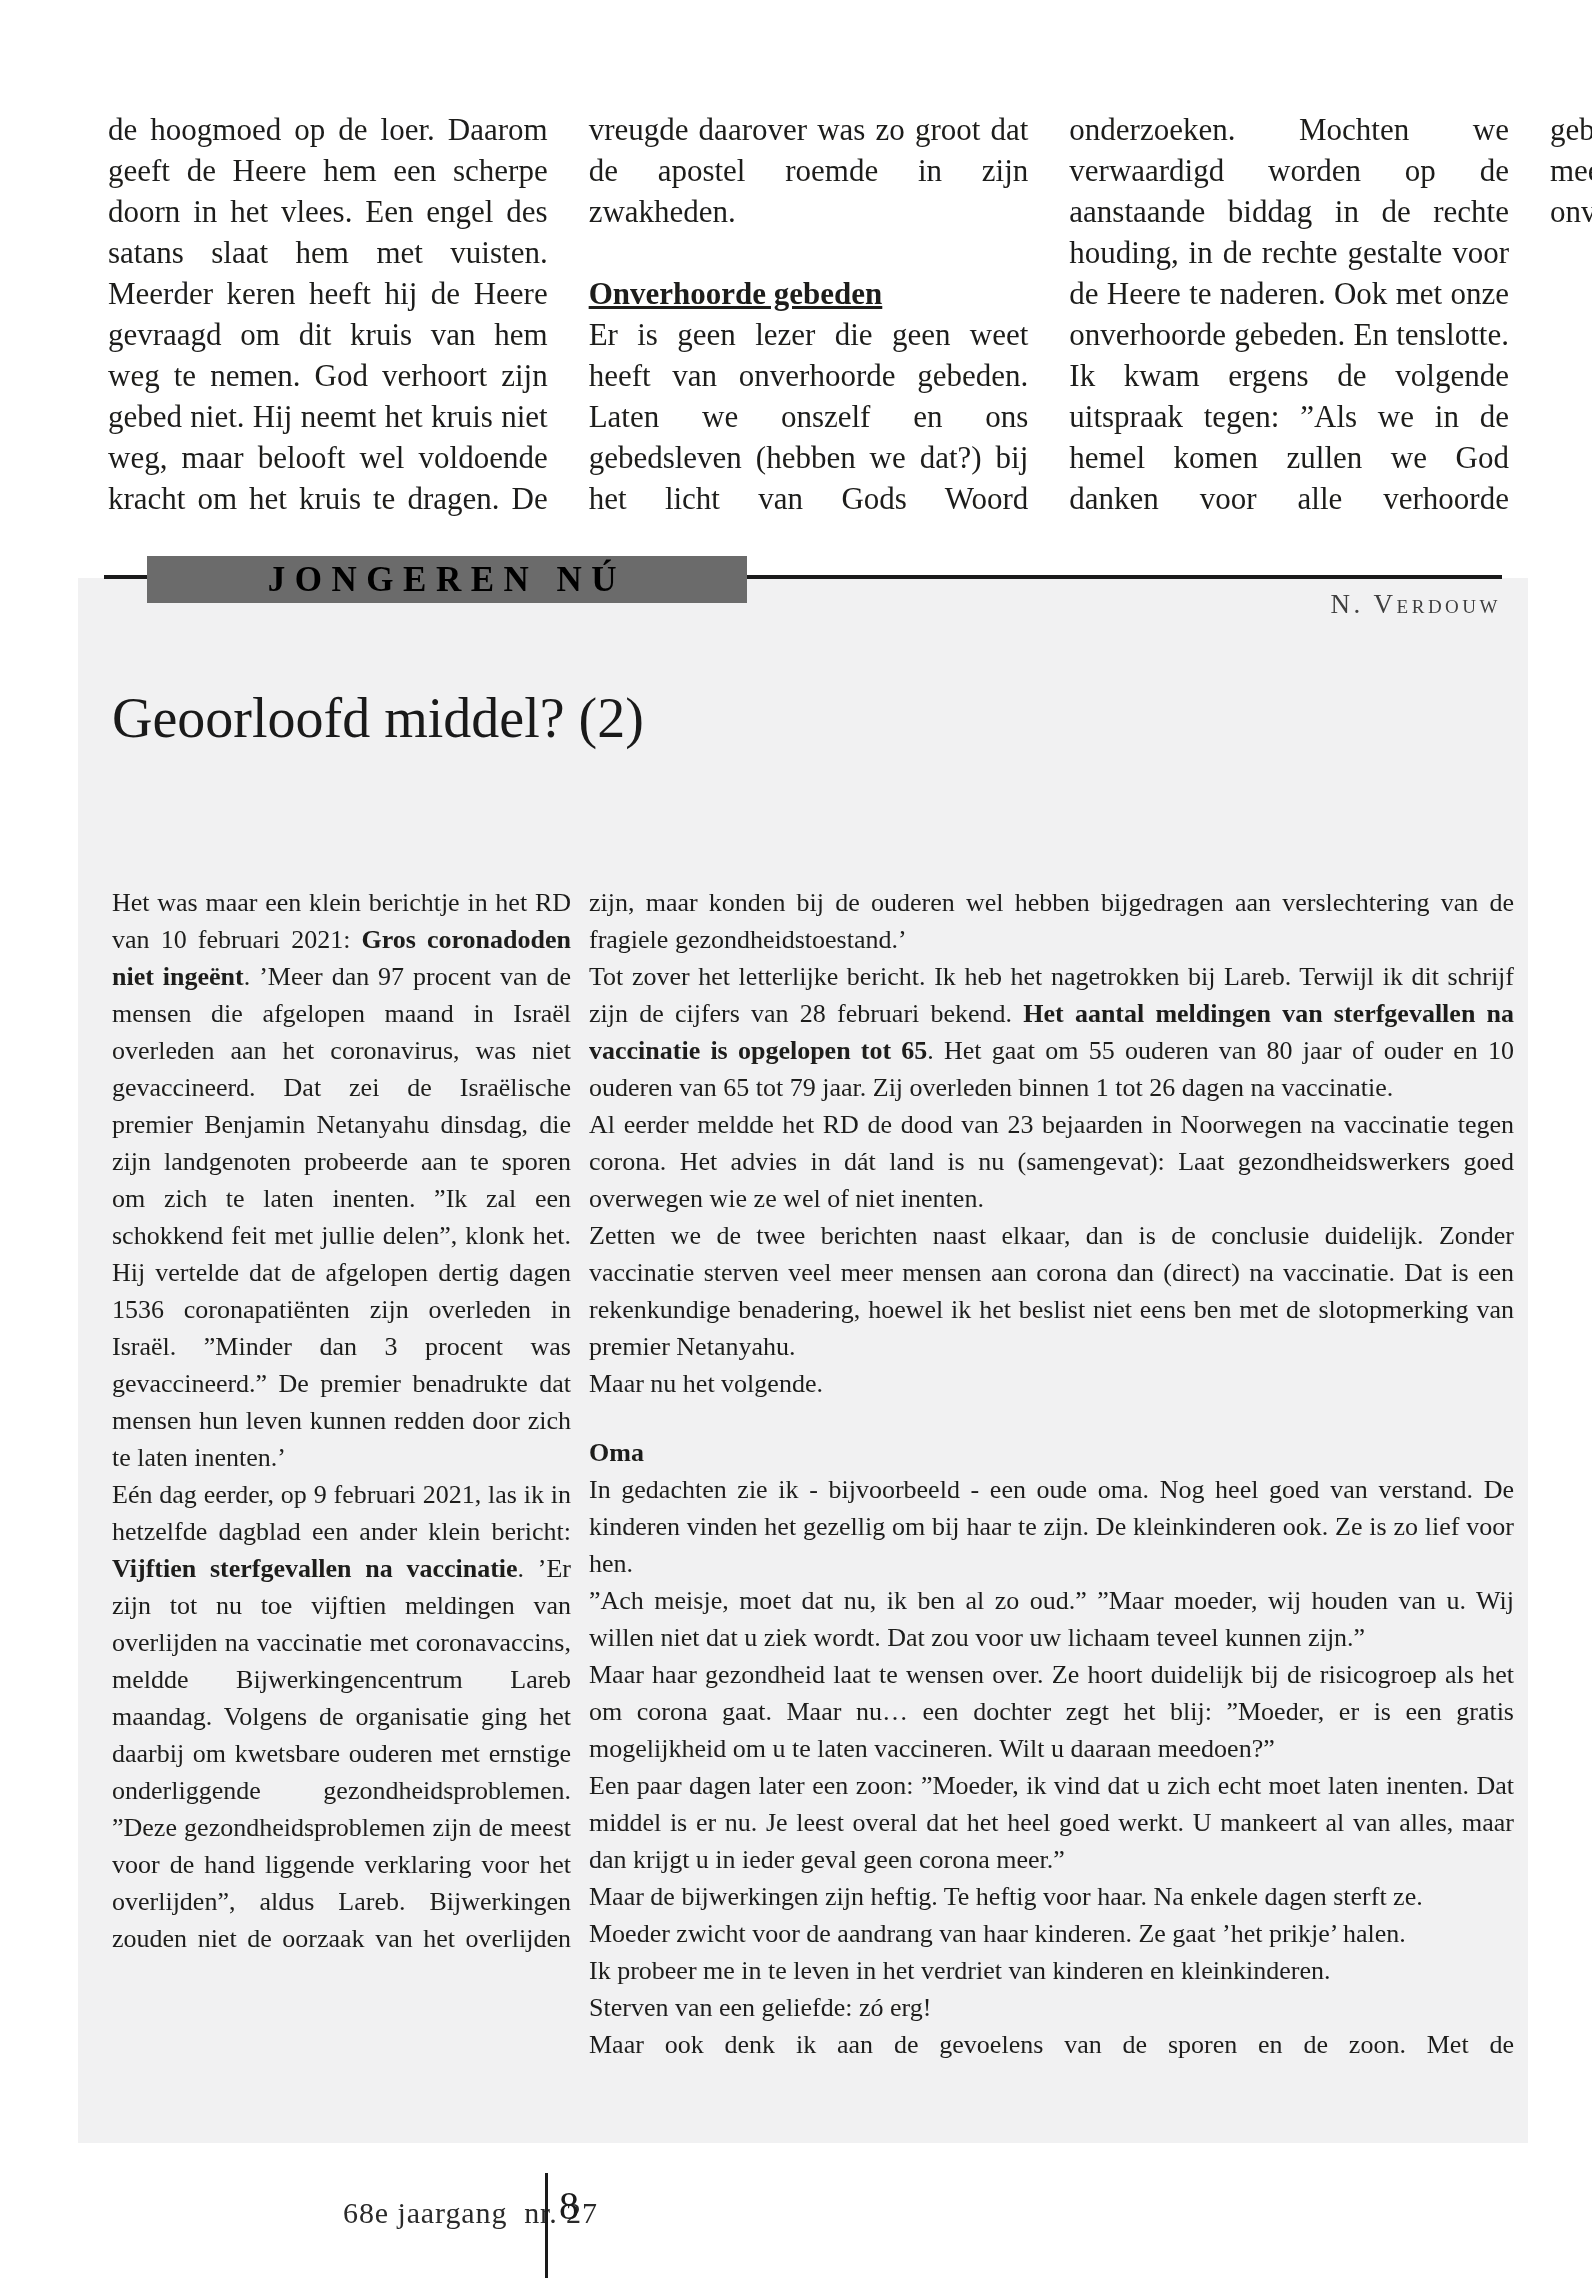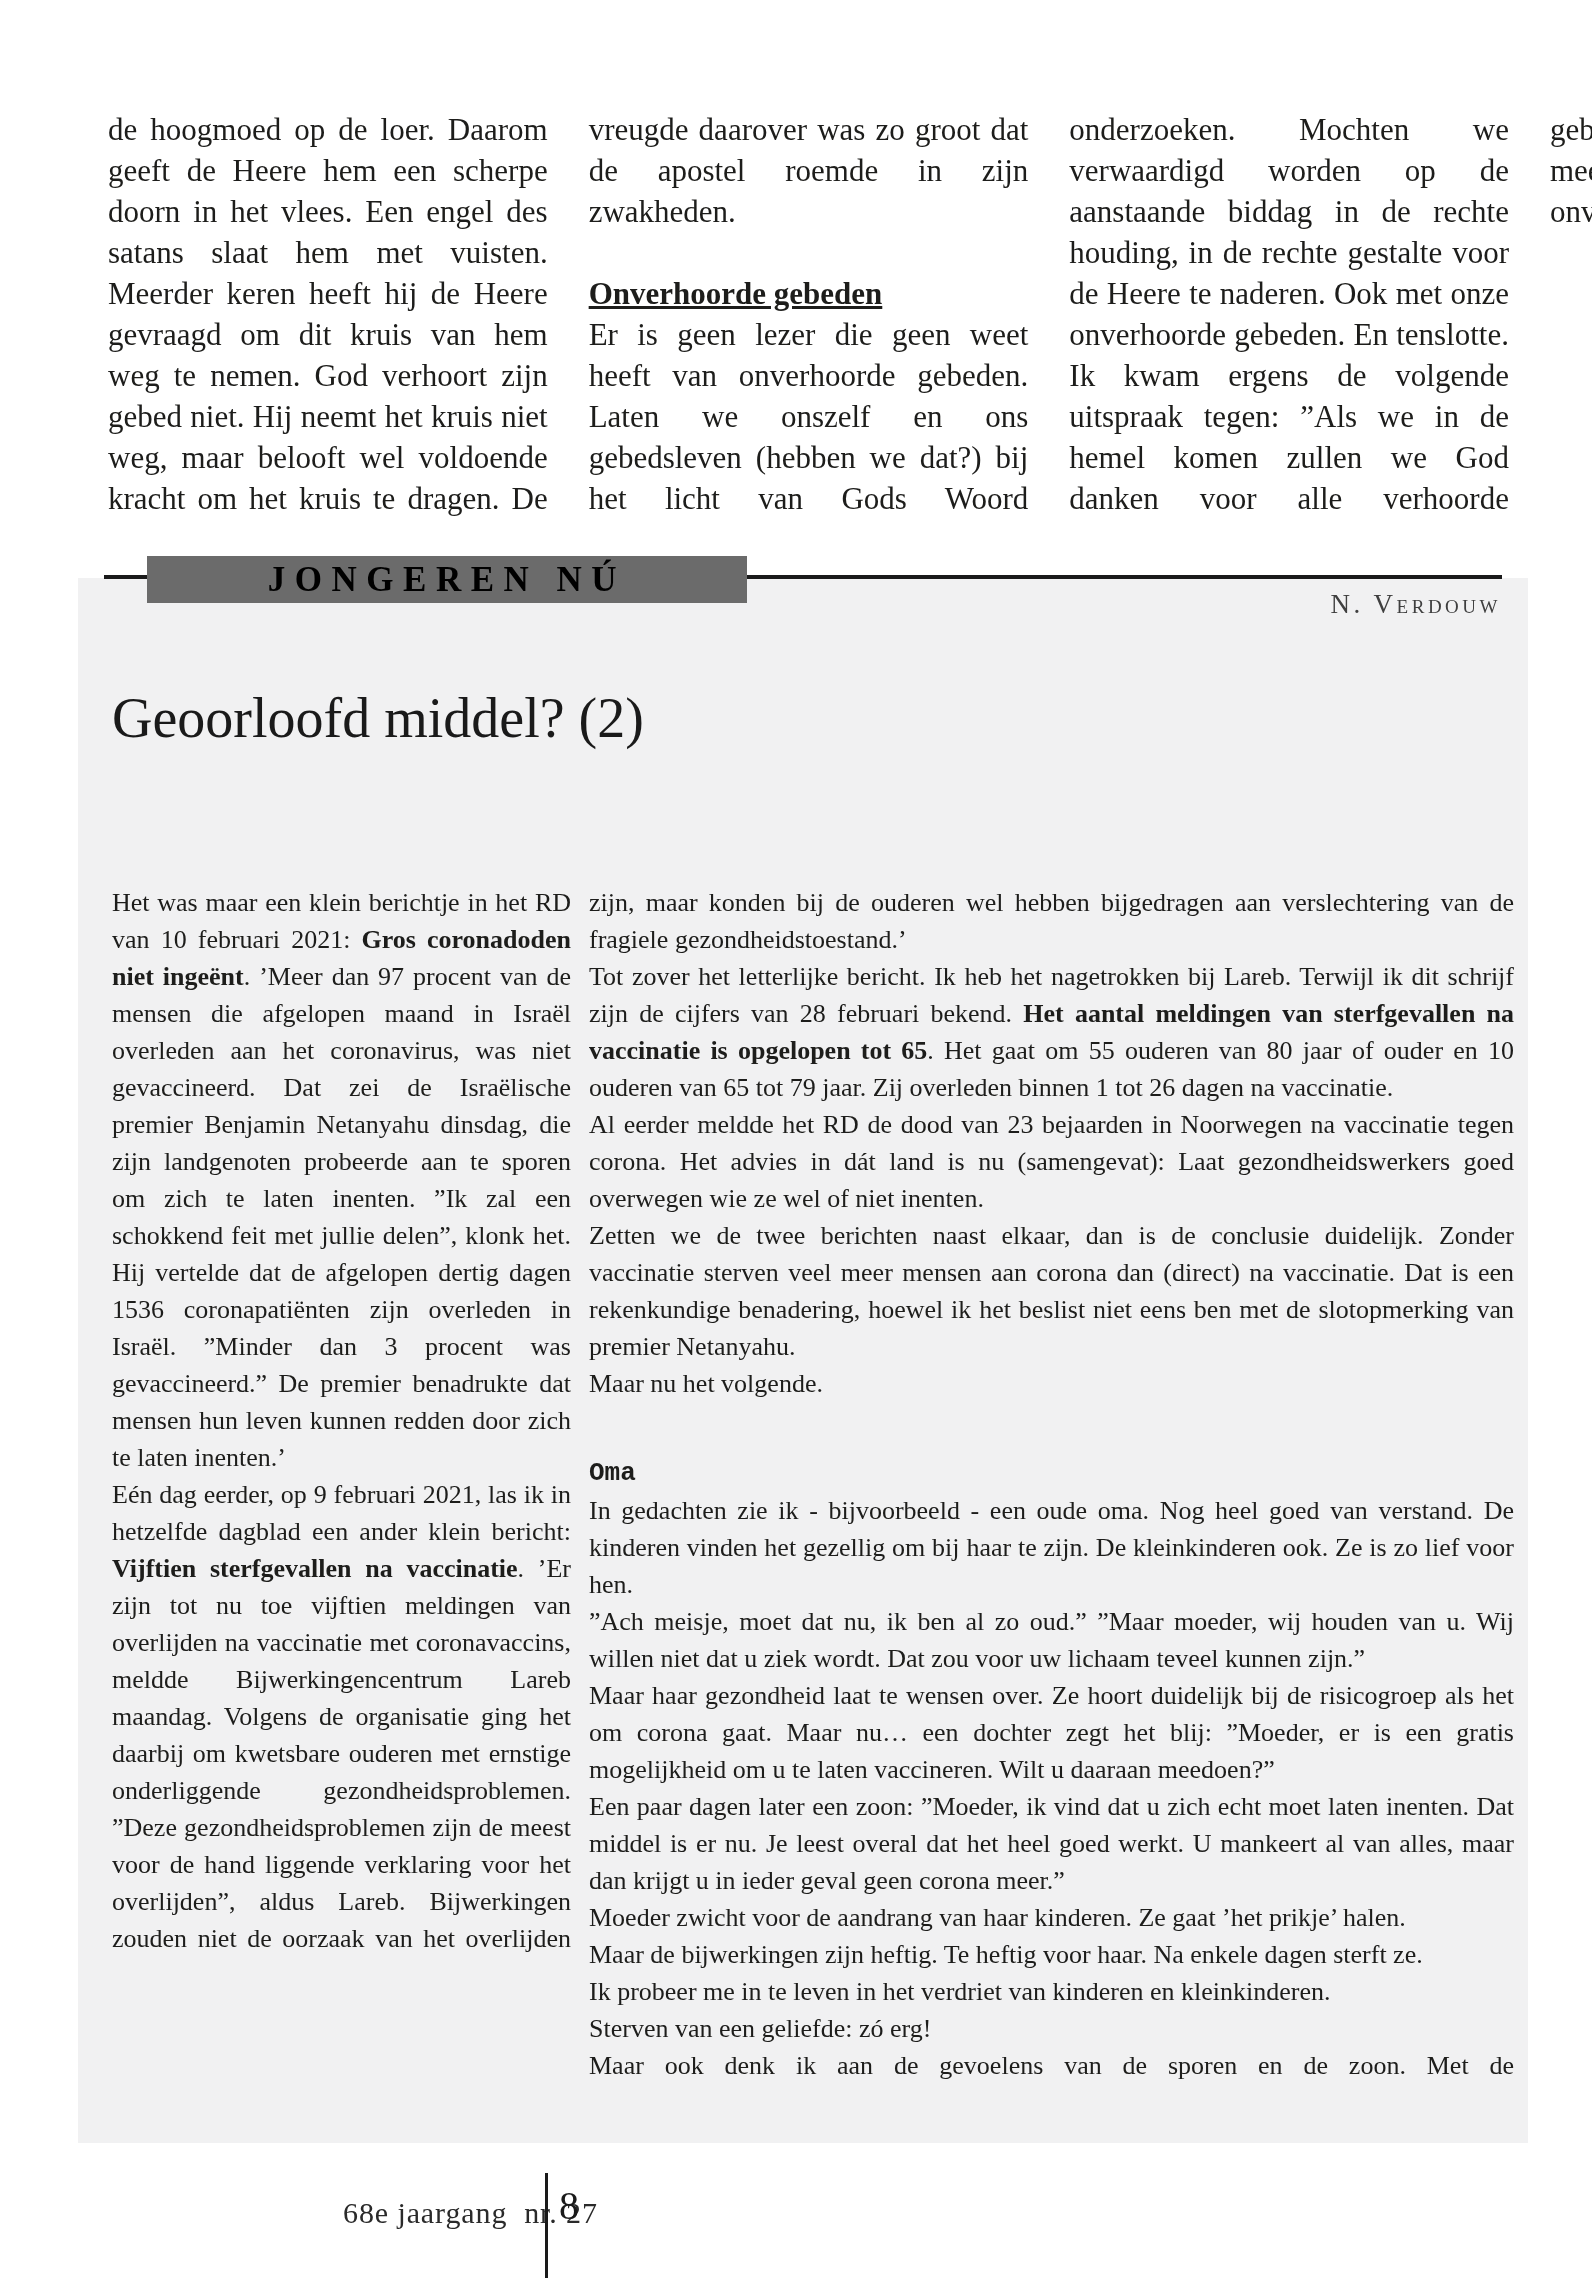--- a/index.html
+++ b/index.html
@@ -43,21 +43,21 @@
     position:absolute;left:112px;top:686px;
     font-size:56px;font-weight:normal;margin:0;color:#1a1a1a;
   }
   
   .col{
     position:absolute;top:884px;
     font-size:26px;line-height:37px;text-align:justify;hyphens:none;
   }
   .col-left{left:112px;width:459px;}
   .col-right{left:589px;width:925px;}
-  .col p.h{font-weight:bold;margin-top:53px;text-align:left;font-family:Liberation Mono, monospace;}
+  .col p.h{font-weight:bold;margin-top:32px;text-align:left;}
   .col p.cont{text-align-last:justify;}
   .b{font-weight:bold;}
   
   .footer-edition{
     position:absolute;left:343px;top:2196px;
     font-size:30px;letter-spacing:0.9px;white-space:pre;color:#2a2a2a;
   }
   .footer-rule{
     position:absolute;left:545px;top:2173px;width:2.6px;height:105px;
     background:#1a1a1a;
@@ -93,22 +93,22 @@
     <p class="p"><span>zijn, maar konden bij de ouderen wel hebben bijgedragen aan verslechtering van de fragiele gezondheidstoestand.’</span></p>
     <p class="p"><span>Tot zover het letterlijke bericht. Ik heb het nagetrokken bij Lareb. Terwijl ik dit schrijf zijn de cijfers van 28 februari bekend. </span><span class="b">Het aantal meldingen van sterfgevallen na vaccinatie is opgelopen tot 65</span><span>. Het gaat om 55 ouderen van 80 jaar of ouder en 10 ouderen van 65 tot 79 jaar. Zij overleden binnen 1 tot 26 dagen na vaccinatie.</span></p>
     <p class="p"><span>Al eerder meldde het RD de dood van 23 bejaarden in Noorwegen na vaccinatie tegen corona. Het advies in dát land is nu (samengevat): Laat gezondheidswerkers goed overwegen wie ze wel of niet inenten.</span></p>
     <p class="p"><span>Zetten we de twee berichten naast elkaar, dan is de conclusie duidelijk. Zonder vaccinatie sterven veel meer mensen aan corona dan (direct) na vaccinatie. Dat is een rekenkundige benadering, hoewel ik het beslist niet eens ben met de slotopmerking van premier Netanyahu.</span></p>
     <p class="p"><span>Maar nu het volgende.</span></p>
     <p class="h"><span class="b">Oma</span></p>
     <p class="p"><span>In gedachten zie ik - bijvoorbeeld - een oude oma. Nog heel goed van verstand. De kinderen vinden het gezellig om bij haar te zijn. De kleinkinderen ook. Ze is zo lief voor hen.</span></p>
     <p class="p"><span>”Ach meisje, moet dat nu, ik ben al zo oud.” ”Maar moeder, wij houden van u. Wij willen niet dat u ziek wordt. Dat zou voor uw lichaam teveel kunnen zijn.”</span></p>
     <p class="p"><span>Maar haar gezondheid laat te wensen over. Ze hoort duidelijk bij de risicogroep als het om corona gaat. Maar nu… een dochter zegt het blij: ”Moeder, er is een gratis mogelijkheid om u te laten vaccineren. Wilt u daaraan meedoen?”</span></p>
     <p class="p"><span>Een paar dagen later een zoon: ”Moeder, ik vind dat u zich echt moet laten inenten. Dat middel is er nu. Je leest overal dat het heel goed werkt. U mankeert al van alles, maar dan krijgt u in ieder geval geen corona meer.”</span></p>
+    <p class="p"><span>Maar de bijwerkingen zijn heftig. Te heftig voor haar. Na enkele dagen sterft ze.</span></p>
     <p class="p"><span>Moeder zwicht voor de aandrang van haar kinderen. Ze gaat ’het prikje’ halen.</span></p>
-    <p class="p"><span>Maar de bijwerkingen zijn heftig. Te heftig voor haar. Na enkele dagen sterft ze.</span></p>
     <p class="p"><span>Ik probeer me in te leven in het verdriet van kinderen en kleinkinderen.</span></p>
     <p class="p"><span>Sterven van een geliefde: zó erg!</span></p>
     <p class="p cont"><span>Maar ook denk ik aan de gevoelens van de sporen en de zoon. Met de</span></p>
   </div>
 
 <div class="footer-edition">68e jaargang  nr. 27</div>
 <div class="footer-rule" style="background: rgb(26, 26, 26);"></div>
 <div class="page-num">8</div>
 
 

